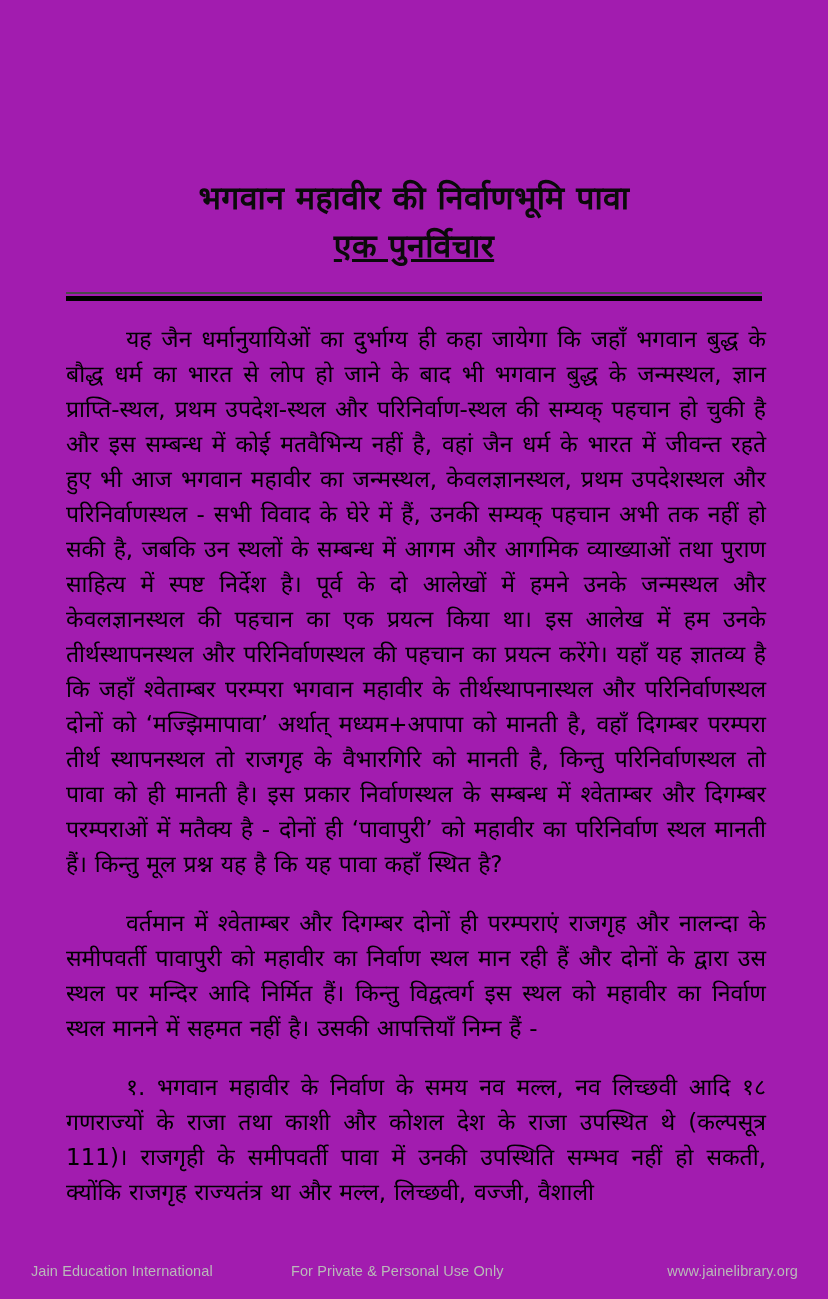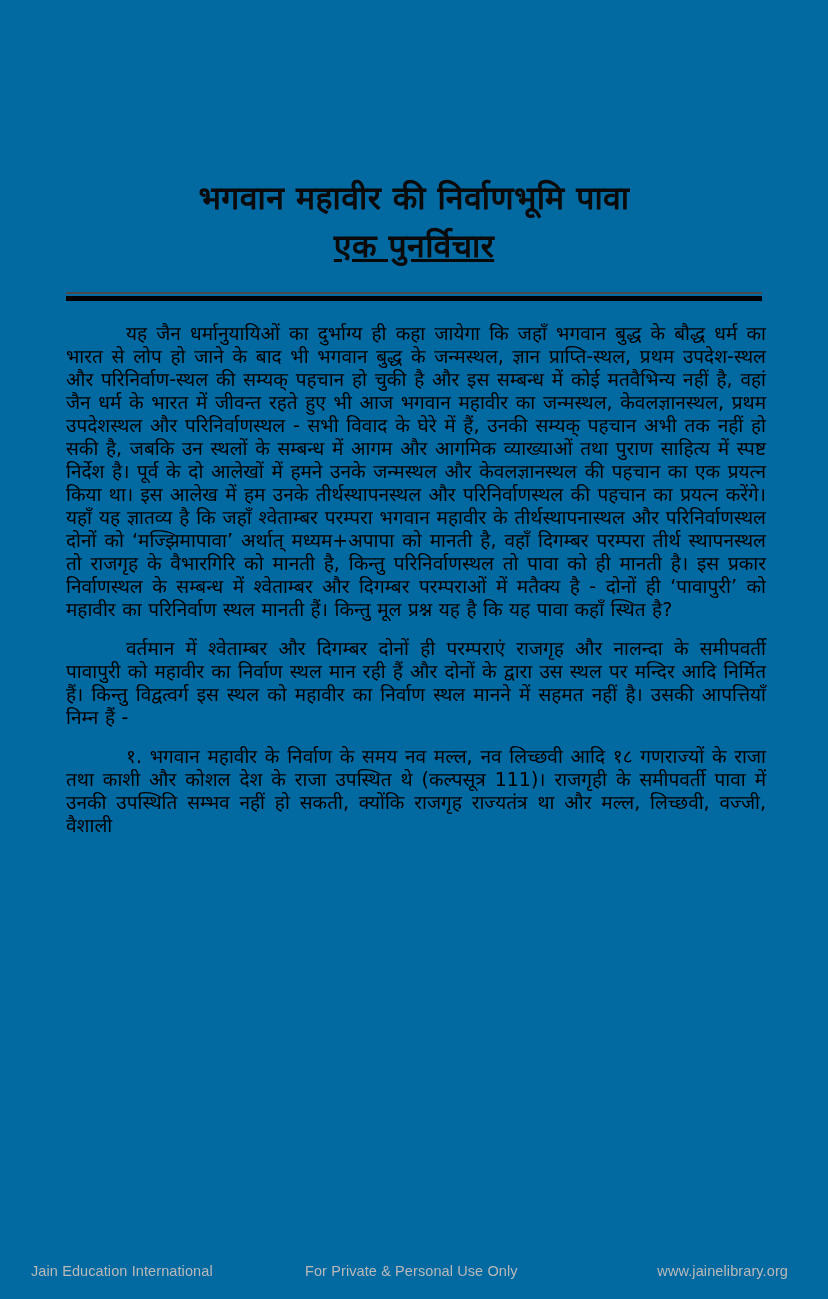--- a/index.html
+++ b/index.html
@@ -15,21 +15,21 @@
     overflow: hidden;
     font-family: "Liberation Serif", "DejaVu Serif", serif;
     color: #000000;
     -webkit-font-smoothing: antialiased;
   }
 
   
   .page {
     position: absolute;
     inset: 0;
-    background: #0369a1;
+    background: #a21caf;
   }
 
   
   .title-block {
     position: absolute;
     left: 66px;
     top: 176px;
     width: 696px;
     text-align: center;
   }
@@ -68,33 +68,33 @@
 
   
   .body-text {
     position: absolute;
     left: 66px;
     top: 322px;
     width: 700px;
   }
   .para {
     font-family: "DejaVu Sans", "Liberation Sans", sans-serif;
-    font-size: 19px;
-    line-height: 23px;
+    font-size: 23px;
+    line-height: 35px;
     text-align: justify;
     text-justify: inter-word;
     color: #000000;
     margin: 0 0 7px 0;
     word-spacing: 0.5px;
   }
   .para.indent {
     text-indent: 60px;
   }
   .para.spaced-top {
-    margin-top: 16px;
+    margin-top: 24px;
   }
 
   
   .footer {
     position: absolute;
     left: 0;
     right: 0;
     top: 1258px;
     height: 26px;
     display: flex;
@@ -104,25 +104,25 @@
     color: #b9b9b9;
     letter-spacing: 0.1px;
     padding-left: 44px;
   }
   .footer-left {
     position: absolute;
     left: 31px;
   }
   .footer-center {
     position: absolute;
-    left: 305px;
+    left: 291px;
   }
   .footer-right {
     position: absolute;
-    right: 40px;
+    right: 30px;
   }
 </style>
 </head>
 <body>
 
 <div class="page">
 
   <div class="title-block">
     <div class="doc-title-line">भगवान महावीर की निर्वाणभूमि पावा</div>
     <div class="doc-title-line sub">एक पुनर्विचार</div>

